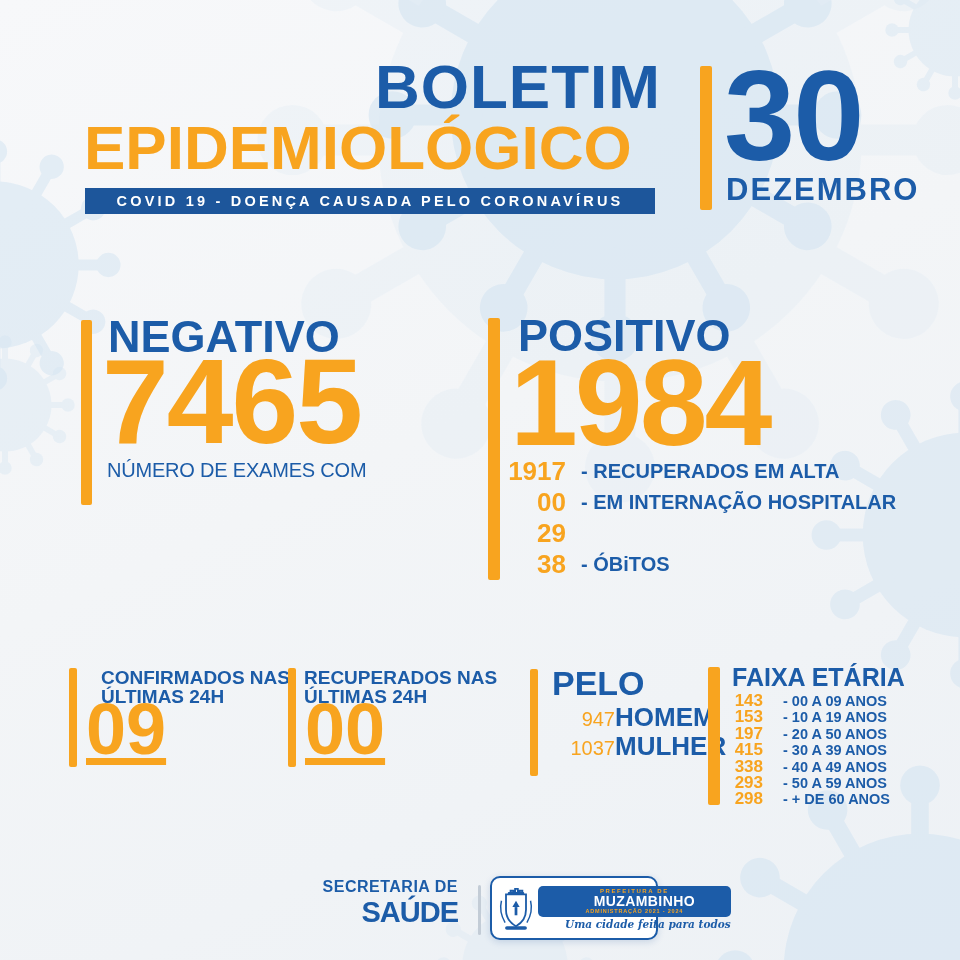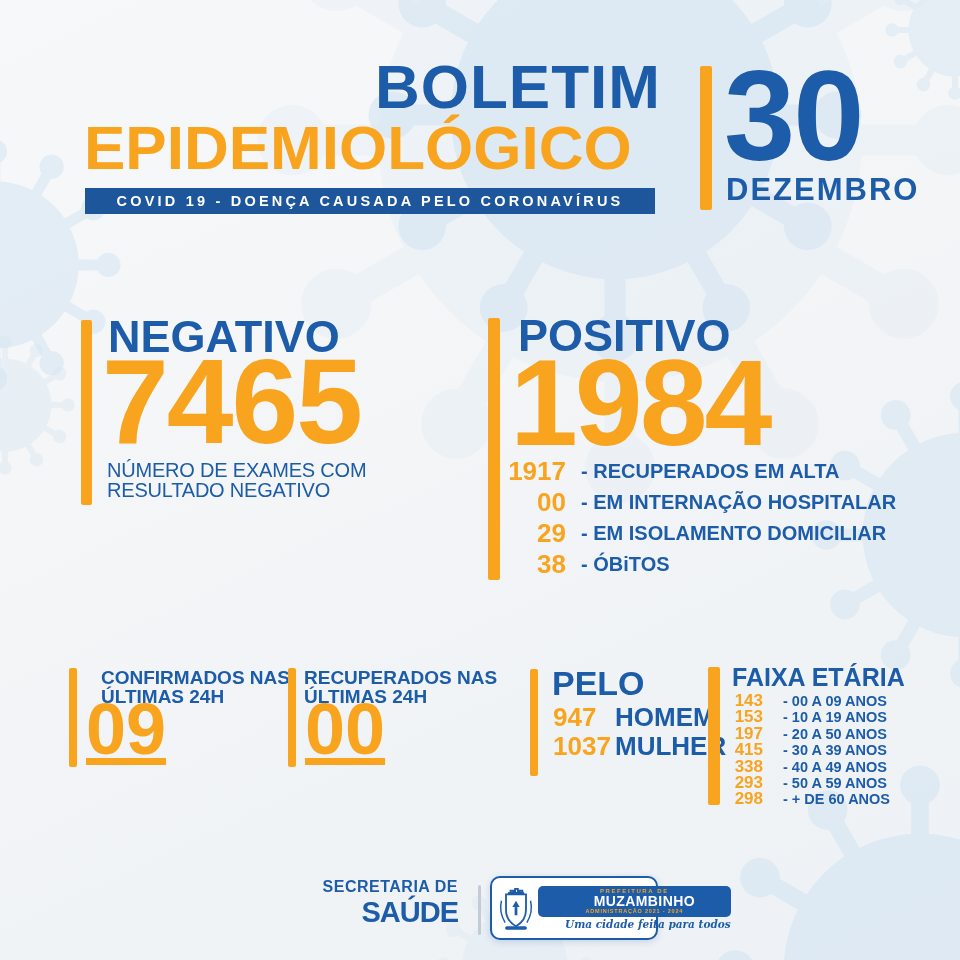--- a/index.html
+++ b/index.html
@@ -63,21 +63,21 @@
   .stat-value{font-size:72px;font-weight:bold;color:var(--orange);text-decoration:underline;}
   .conf-title{left:101px;top:668px;}
   .conf-value{left:86px;top:693px;}
   .rec-title{left:304px;top:668px;}
   .rec-value{left:305px;top:693px;}
 
   
   .sexo-title{left:552px;top:666px;font-size:34px;font-weight:bold;color:var(--blue);}
   .sexo-rows{left:553px;top:704px;}
   .sexo-row{display:flex;align-items:baseline;margin-bottom:3px;}
-  .sexo-num{width:62px;font-size:26px;font-weight:bold;color:var(--orange);}
+  .sexo-num{width:62px;font-size:20px;font-weight:normal;color:var(--orange);text-align:right;}
   .sexo-lab{font-size:26px;font-weight:bold;color:var(--blue);}
 
   
   .faixa-title{left:732px;top:665px;font-size:25px;font-weight:bold;color:var(--blue);white-space:nowrap;}
   .faixa-rows{left:732px;top:692px;}
   .faixa-row{display:flex;align-items:baseline;height:16.4px;}
   .faixa-num{width:31px;text-align:right;font-size:17px;font-weight:bold;color:var(--orange);}
   .faixa-lab{margin-left:20px;font-size:14.5px;font-weight:bold;color:var(--blue);white-space:nowrap;}
 
   
@@ -191,38 +191,36 @@
 
     <div class="vbar date-bar abs"></div>
     <div class="abs date-day">30</div>
     <div class="abs date-month">DEZEMBRO</div>
 
     <div class="vbar abs" style="left:81px;top:320px;width:11px;height:185px;"></div>
     <div class="abs neg-label">NEGATIVO</div>
     <div class="abs neg-value">7465</div>
     <div class="abs neg-caption">
       <div>NÚMERO DE EXAMES COM</div>
-      <div>RESULTADO NEGATIVO</div>
     </div>
 
     <div class="vbar abs" style="left:488px;top:318px;width:12px;height:262px;"></div>
     <div class="abs pos-label">POSITIVO</div>
     <div class="abs pos-value">1984</div>
     <div class="abs pos-list">
       <div class="pos-row">
         <span class="pos-num">1917</span>
         <span class="pos-lab">- RECUPERADOS EM ALTA</span>
       </div>
       <div class="pos-row">
         <span class="pos-num">00</span>
         <span class="pos-lab">- EM INTERNAÇÃO HOSPITALAR</span>
       </div>
       <div class="pos-row">
         <span class="pos-num">29</span>
-        <span class="pos-lab">- EM ISOLAMENTO DOMICILIAR</span>
       </div>
       <div class="pos-row">
         <span class="pos-num">38</span>
         <span class="pos-lab">- ÓBiTOS</span>
       </div>
     </div>
 
     <div class="vbar abs" style="left:69px;top:668px;width:8px;height:99px;"></div>
     <div class="abs stat-title conf-title">
       <div>CONFIRMADOS NAS</div>

